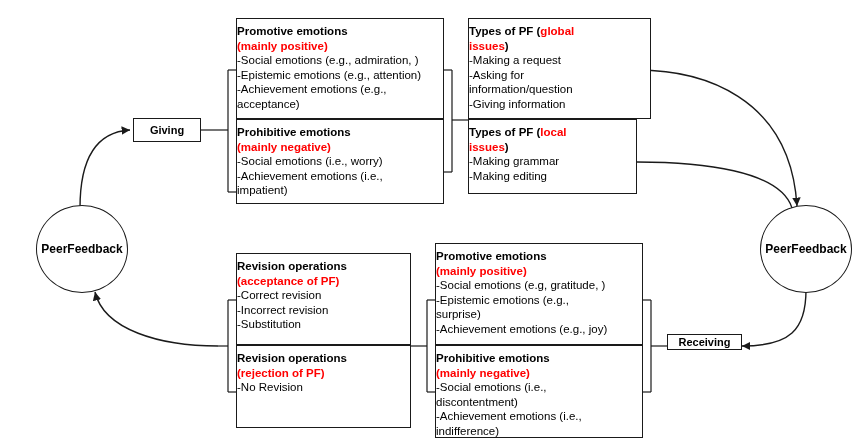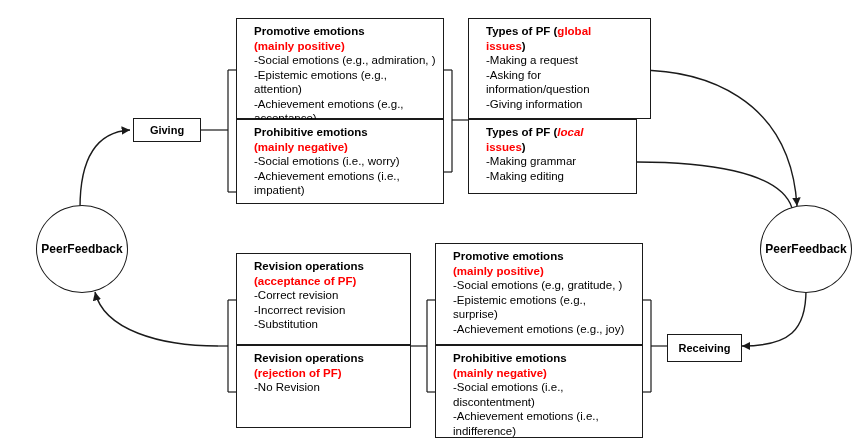--- a/index.html
+++ b/index.html
@@ -21,21 +21,21 @@
     top: 0;
     width: 866px;
     height: 444px;
     pointer-events: none;
   }
   .box {
     position: absolute;
     box-sizing: border-box;
     border: 1px solid #1a1a1a;
     background: #ffffff;
-    padding: 5px 6px 4px 17px;
+    padding: 5px 6px 4px 0;
     font-size: 11.5px;
     line-height: 14.5px;
     color: #000000;
   }
   .box .hd {
     font-weight: bold;
     display: block;
   }
   .box .hd2 {
     font-weight: bold;
@@ -131,21 +131,21 @@
 
   <div class="ellipse" style="left:760px; top:205px; width:92px; height:88px;">
     <span>Peer</span>
     <span>Feedback</span>
   </div>
 
   <div class="smallbox" style="left:133px; top:118px; width:68px; height:24px;">
     <span>Giving</span>
   </div>
 
-  <div class="smallbox" style="left:667px; top:334px; width:75px; height:28px;">
+  <div class="smallbox" style="left:667px; top:334px; width:75px; height:16px;">
     <span>Receiving</span>
   </div>
 
   <div class="box" style="left:236px; top:18px; width:208px; height:101px;">
     <span class="hd">Promotive emotions</span>
     <span class="hd2">(mainly positive)</span>
     <span class="ln">-Social emotions (e.g., admiration, )</span>
     <span class="ln">-Epistemic emotions (e.g., attention)</span>
     <span class="ln">-Achievement emotions (e.g.,</span>
     <span class="ln">acceptance)</span>
@@ -162,21 +162,21 @@
   <div class="box" style="left:468px; top:18px; width:183px; height:101px;">
     <span class="hd"><span>Types of PF (</span><span style="color:#ff0000;">global</span></span>
     <span class="hd"><span style="color:#ff0000;">issues</span><span>)</span></span>
     <span class="ln">-Making a request</span>
     <span class="ln">-Asking for</span>
     <span class="ln">information/question</span>
     <span class="ln">-Giving information</span>
   </div>
 
   <div class="box" style="left:468px; top:119px; width:169px; height:75px;">
-    <span class="hd"><span>Types of PF (</span><span style="color:#ff0000;font-style:italic;">local</span></span>
+    <span class="hd"><span>Types of PF (</span><span style="color:#ff0000;">local</span></span>
     <span class="hd"><span style="color:#ff0000;">issues</span><span>)</span></span>
     <span class="ln">-Making grammar</span>
     <span class="ln">-Making editing</span>
   </div>
 
   <div class="box" style="left:236px; top:253px; width:175px; height:92px;">
     <span class="hd">Revision operations</span>
     <span class="hd2">(acceptance of PF)</span>
     <span class="ln">-Correct revision</span>
     <span class="ln">-Incorrect revision</span>

